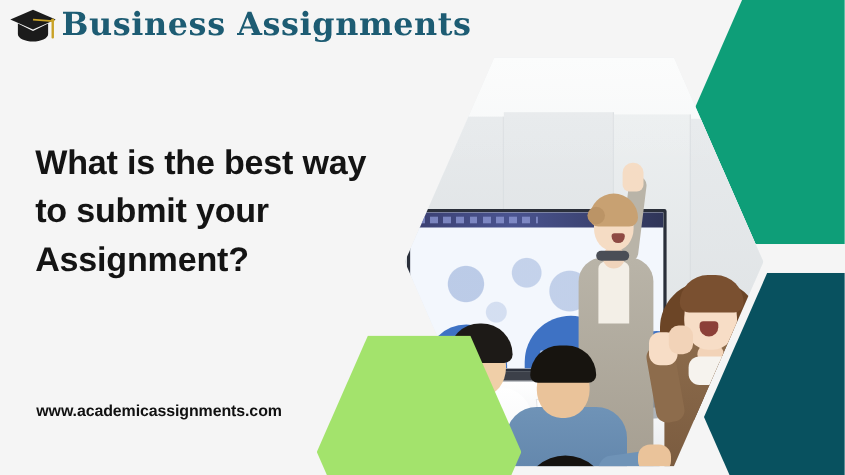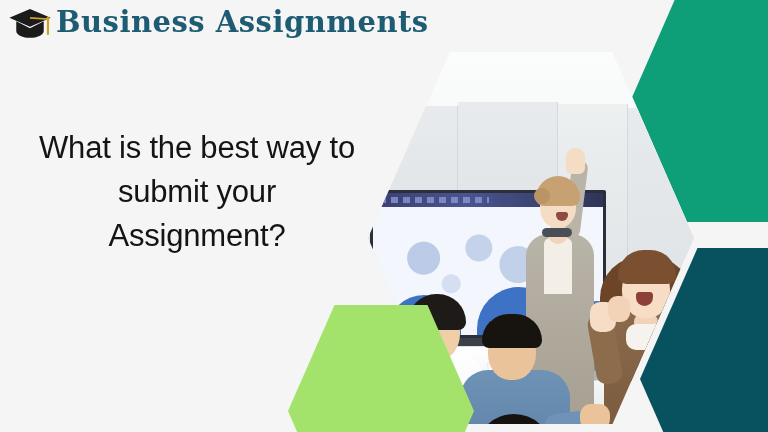--- a/index.html
+++ b/index.html
@@ -252,25 +252,24 @@
     opacity: .65;
   }
 
   
   .headline {
     position: absolute;
     left: 32px;
     top: 126px;
     width: 330px;
     font-size: 31px;
-    font-weight: 400;
+    font-weight: 700;
     line-height: 1.42;
     color: #141414;
     letter-spacing: -0.2px;
-    text-align: center;
   }
 
   
   .site-url {
     position: absolute;
     left: 33px;
     top: 366px;
     font-size: 14.5px;
     font-weight: 700;
     color: #111111;
@@ -365,14 +364,15 @@
       <circle cx="58" cy="20" r="2.4" fill="#c9a227"></circle>
     </svg>
     <div class="logo-text-wrap">
       <div class="logo-text">Business  Assignments</div>
       <div class="logo-tagline"></div>
     </div>
   </div>
 
   <h1 class="headline">What is the best way to submit your Assignment?</h1>
 
+  <div class="site-url">www.academicassignments.com</div>
 
 </div>
 
 </body></html>

